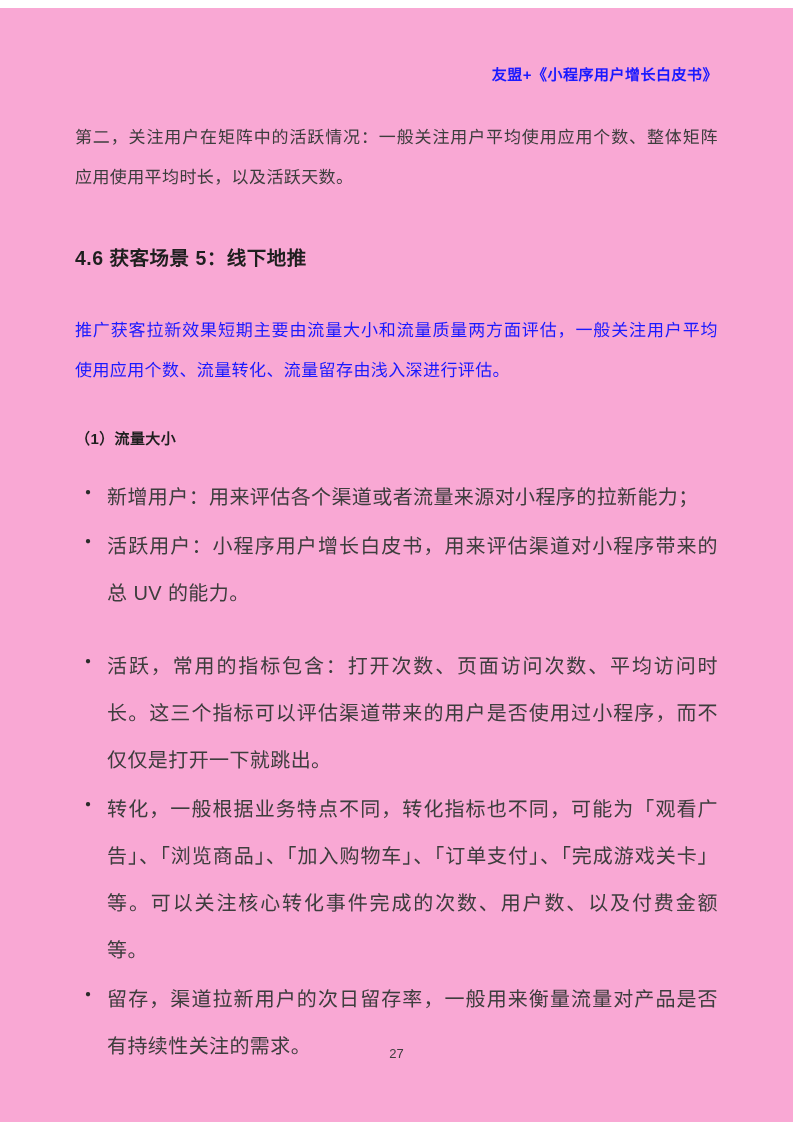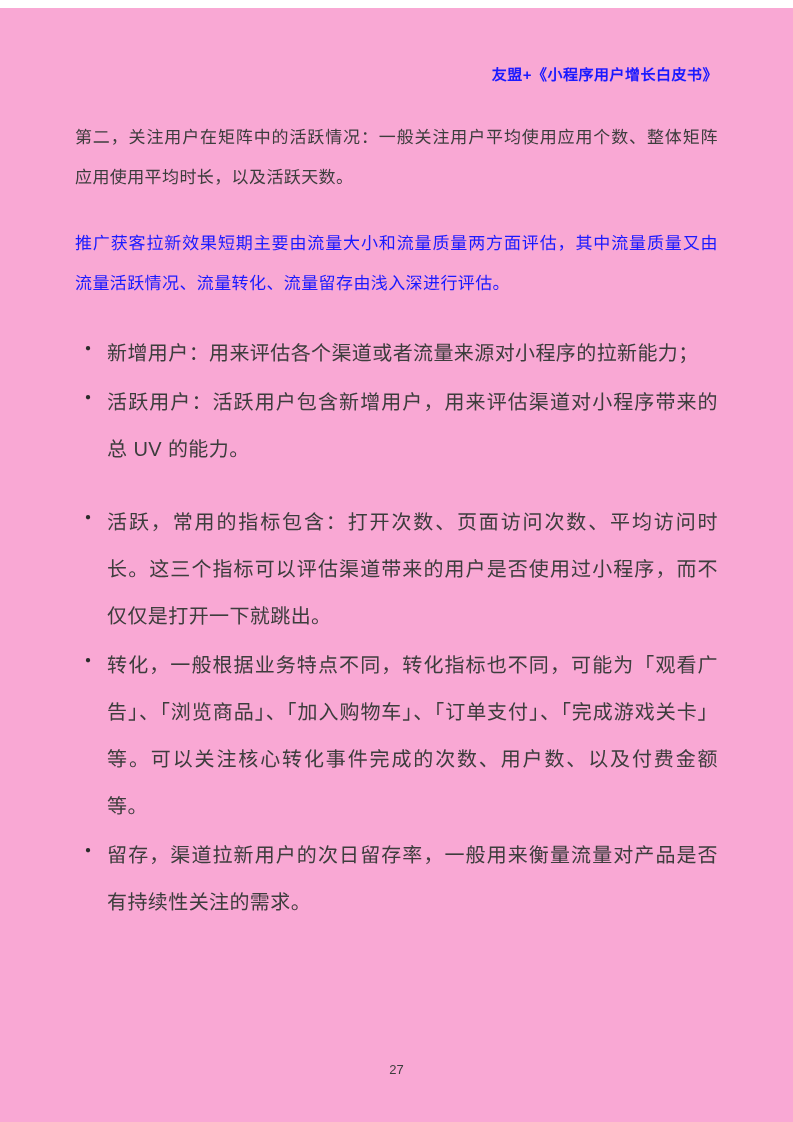--- a/index.html
+++ b/index.html
@@ -74,56 +74,58 @@
     flex: 1 1 auto;
     font-size: 20px;
     line-height: 2.35;
     text-align: justify;
     letter-spacing: 0.4px;
   }
   .doc-footer {
     position: absolute;
     left: 0;
     right: 0;
-    bottom: 52px;
+    bottom: 68px;
     text-align: center;
   }
   .doc-footer .page-number {
     font-size: 13px;
     color: #3d3d3d;
   }
 </style>
 </head>
 <body>
 
 <div class="page">
 
   <div class="doc-header">
     <span class="header-title">友盟+《小程序用户增长白皮书》</span>
   </div>
 
   <main>
 
     <p class="body-para">第二，关注用户在矩阵中的活跃情况：一般关注用户平均使用应用个数、整体矩阵应用使用平均时长，以及活跃天数。</p>
 
+    <h2 class="section-heading">4.6 获客场景 5：线下地推</h2>
 
 
 
-    <p class="body-para highlight-para">推广获客拉新效果短期主要由流量大小和流量质量两方面评估，其中流量质量又由流量活跃情况、流量转化、流量留存由浅入深进行评估。</p>
+    <p class="body-para highlight-para">推广获客拉新效果短期主要由流量大小和流量质量两方面评估，一般关注用户平均使用应用个数、流量转化、流量留存由浅入深进行评估。</p>
 
+    <h3 class="sub-heading">（1）流量大小</h3>
 
 
     <ul class="bullet-list">
       <li>
         <span class="bullet">●</span>
         <span class="li-text">新增用户：用来评估各个渠道或者流量来源对小程序的拉新能力；</span>
       </li>
       <li>
         <span class="bullet">●</span>
-        <span class="li-text">活跃用户：活跃用户包含新增用户，用来评估渠道对小程序带来的总 UV 的能力。</span>
+        <span class="li-text">活跃用户：小程序用户增长白皮书，用来评估渠道对小程序带来的总 UV 的能力。</span>
       </li>
     </ul>
 
 
 
     <ul class="bullet-list">
       <li>
         <span class="bullet">●</span>
         <span class="li-text">活跃，常用的指标包含：打开次数、页面访问次数、平均访问时长。这三个指标可以评估渠道带来的用户是否使用过小程序，而不仅仅是打开一下就跳出。</span>
       </li>

